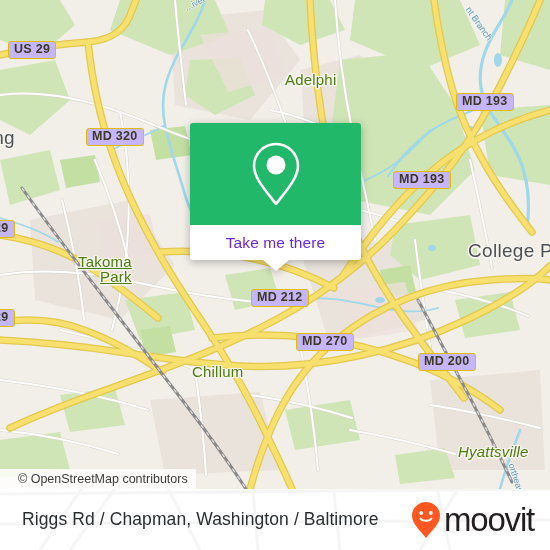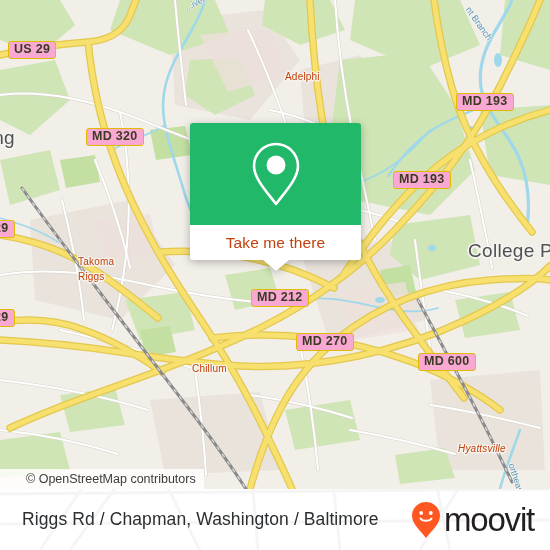--- a/index.html
+++ b/index.html
@@ -37,37 +37,37 @@
     position: absolute;
     color: #5a5f63;
     font-family: "Liberation Sans", sans-serif;
     white-space: nowrap;
     text-shadow:
       1.5px 0 #f6f4ef, -1.5px 0 #f6f4ef, 0 1.5px #f6f4ef, 0 -1.5px #f6f4ef,
       1px 1px #f6f4ef, -1px 1px #f6f4ef, 1px -1px #f6f4ef, -1px -1px #f6f4ef;
     pointer-events: none;
   }
   .place-lg { font-size: 19px; letter-spacing: .3px; color: #4e5256; }
-  .place-md { font-size: 10px; letter-spacing: .2px; color: #c2410c; }
-  .place-two { line-height: 15px; text-align: left; }
+  .place-md { font-size: 15px; letter-spacing: .2px; color: #4d7c0f; }
+  .place-two { line-height: 15px; text-align: right; text-decoration: underline; }
 
   .water-label {
     position: absolute;
     font-size: 9px;
     color: #6596b5;
     font-family: "Liberation Sans", sans-serif;
     white-space: nowrap;
     text-shadow: 1px 0 #eef3f0, -1px 0 #eef3f0, 0 1px #eef3f0, 0 -1px #eef3f0;
     pointer-events: none;
   }
 
   
   .shield {
     position: absolute;
-    background: #f9a8d4;
+    background: #c4b5fd;
     border: 1.5px solid #e0bb00;
     border-radius: 3px;
     color: #3d3a22;
     font-size: 12.5px;
     font-weight: bold;
     letter-spacing: .3px;
     padding: 1px 5px 2px 5px;
     line-height: 13px;
     font-family: "Liberation Sans", sans-serif;
     white-space: nowrap;
@@ -93,21 +93,21 @@
   #popup-body {
     background: #ffffff;
     height: 35px;
     display: flex;
     align-items: center;
     justify-content: center;
     border-radius: 0 0 3px 3px;
   }
   #popup-label {
     font-size: 15.5px;
-    color: #c2410c;
+    color: #6d28d9;
     font-family: "Liberation Sans", sans-serif;
     letter-spacing: .1px;
   }
   #popup-tail {
     position: absolute;
     left: 50%;
     margin-left: -13px;
     top: 137px;
     width: 0; height: 0;
     border-left: 13px solid transparent;
@@ -117,21 +117,21 @@
 
   
   #attrib {
     position: absolute;
     left: 0;
     top: 469px;
     height: 20px;
     background: rgba(255,255,255,.80);
     display: flex;
     align-items: center;
-    padding: 0 8px 0 26px;
+    padding: 0 8px 0 18px;
     z-index: 50;
   }
   #attrib span {
     font-size: 12.5px;
     color: #3b3b3b;
     font-family: "Liberation Sans", sans-serif;
   }
 
   
   #footer {
@@ -346,40 +346,40 @@
         </g>
       </g>
     </svg>
 
     <div class="maplabel place-md" style="left:285px; top:71px;">Adelphi</div>
 
     <div class="maplabel place-lg" style="left:-18px; top:127px;">ring</div>
 
     <div class="maplabel place-md place-two" style="left:78px; top:254px;">
       <div>Takoma</div>
-      <div>Riggs</div>
+      <div>Park</div>
     </div>
 
     <div class="maplabel place-lg" style="left:468px; top:240px;">College Pa</div>
 
     <div class="maplabel place-md" style="left:179px; top:363px;margin-left:13px;">Chillum</div>
 
     <div class="maplabel place-md" style="left:458px; top:443px;font-style:italic;">Hyattsville</div>
 
     <div class="water-label" style="left:183px; top:4px; transform:rotate(-28deg); transform-origin:0 0;">...iver</div>
     <div class="water-label" style="left:472px; top:5px; transform:rotate(55deg); transform-origin:0 0;">nt Branch</div>
     <div class="water-label" style="left:516px; top:462px; transform:rotate(72deg); transform-origin:0 0;">ortheast</div>
 
     <div class="shield" style="left:8px;  top:41px;">US 29</div>
     <div class="shield" style="left:86px; top:128px;">MD 320</div>
     <div class="shield" style="left:456px; top:93px;">MD 193</div>
     <div class="shield" style="left:393px; top:171px;">MD 193</div>
     <div class="shield" style="left:251px; top:261px;margin-top:28px;">MD 212</div>
     <div class="shield" style="left:296px; top:333px;">MD 270</div>
-    <div class="shield" style="left:418px; top:353px;">MD 600</div>
+    <div class="shield" style="left:418px; top:353px;">MD 200</div>
     <div class="shield" style="left:-12px; top:220px;">29</div>
     <div class="shield" style="left:-12px; top:309px;">29</div>
 
     <div id="popup">
       <div id="popup-head" style="background: rgb(33, 184, 106);">
         <svg width="56" height="68" viewBox="0 0 56 68">
           <path d="M28 4 C16 4 6 13.8 6 26 C6 38.5 19 52 28 64 C37 52 50 38.5 50 26 C50 13.8 40 4 28 4 Z" fill="none" stroke="#ffffff" stroke-width="2.6" stroke-linejoin="round"></path>
           <circle cx="28" cy="25" r="9.5" fill="#ffffff"></circle>
         </svg>
       </div>

